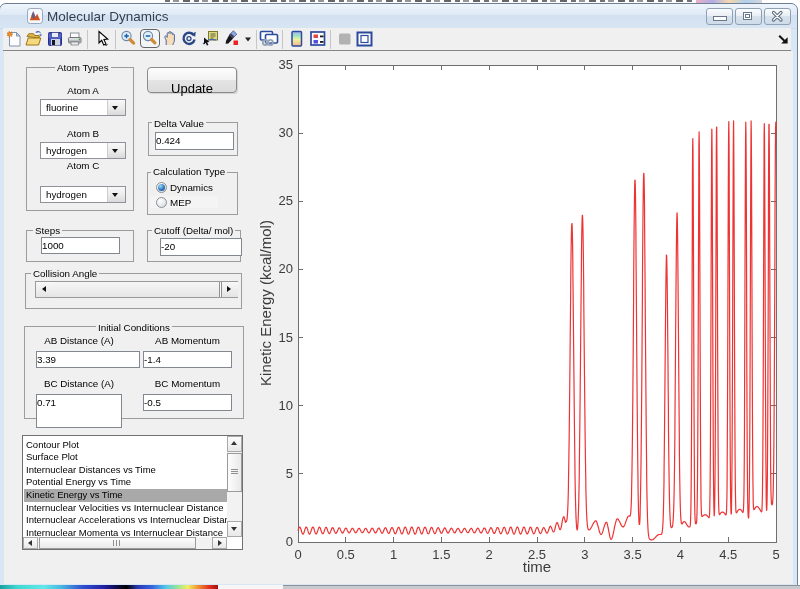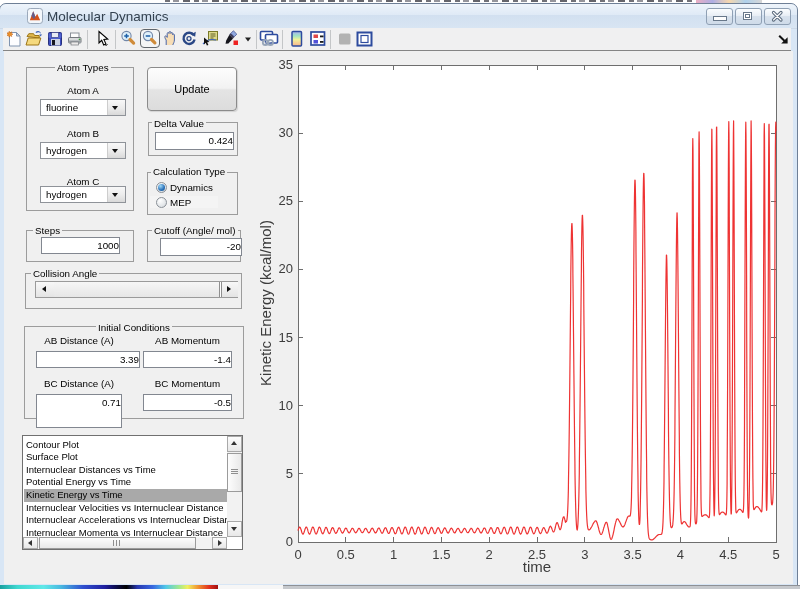--- a/index.html
+++ b/index.html
@@ -15,38 +15,38 @@
   border:1px solid #8fa0b4;border-radius:3px;
   background:linear-gradient(#fbfdfe,#e8eef5 45%,#d7e1ec 50%,#cfdbe9)}
 #toolbar{position:absolute;left:3px;top:24px;width:788px;height:22px;
   background:#f0f0f1;border-bottom:1px solid #858585}
 #client{position:absolute;left:4px;top:47px;width:789px;height:533px;background:#f0f0f0}
 .g{position:absolute;border:1px solid #9c9c9c;box-sizing:border-box}
 .gl{position:absolute;background:#f0f0f0;font-size:9.8px;color:#000;
   padding:0 2px;white-space:nowrap;line-height:11px}
 .lbl{position:absolute;font-size:9.8px;color:#000;white-space:nowrap;text-align:center}
 .fld{position:absolute;background:#fff;border:1px solid #828790;box-sizing:border-box;
-  font-size:9.8px;color:#000;text-align:right;line-height:15px}
+  font-size:9.8px;color:#000;text-align:left;line-height:15px}
 .combo{position:absolute;background:#fff;border:1px solid #8f9399;box-sizing:border-box;
   font-size:9.8px;line-height:16px}
 .combo .t{position:absolute;left:5px;top:0}
 .combo .b{position:absolute;right:0;top:0;width:17px;height:100%;
   background:linear-gradient(#f8f8f8,#ebebeb 55%,#d9d9d9);border-left:1px solid #cdcdcd}
 .combo .b:after{content:"";position:absolute;left:4px;top:6px;border:3.5px solid transparent;
   border-top:4.5px solid #111;border-bottom:0}
 .rlbl{position:absolute;font-size:9.8px;color:#000;white-space:nowrap}
 .radio{position:absolute;width:11px;height:11px;border-radius:50%;
   background:radial-gradient(circle at 35% 30%,#fff,#dfe3e6 70%,#c8ccd0);
   border:1px solid #8a9097;box-sizing:border-box}
 .radio.sel:after{content:"";position:absolute;left:1px;top:1px;width:7px;height:7px;
   border-radius:50%;background:radial-gradient(circle at 35% 30%,#9fd8f7,#2a71b8 60%,#174e86)}
-#upd{position:absolute;left:147px;top:67px;width:90px;height:44px;box-sizing:border-box;
+#upd{position:absolute;left:147px;top:67px;width:90px;height:26px;box-sizing:border-box;
   border:1px solid #8b8b8b;border-radius:4px;
   background:linear-gradient(#fdfdfd,#f2f2f2 48%,#e4e4e4 52%,#dcdcdc);
-  font-size:11px;text-align:center;line-height:42px;
+  font-size:13px;text-align:center;line-height:42px;
   box-shadow:1px 1px 1px rgba(0,0,0,.12)}
 #list{position:absolute;left:22px;top:435px;width:221px;height:115px;box-sizing:border-box;
   background:#fff;border:1px solid #707070}
 .li{position:absolute;left:1px;font-size:9.5px;line-height:12px;white-space:nowrap;
   padding-left:2px;width:203px;overflow:hidden}
 .sb{position:absolute;background:#f2f2f2}
 .sbtn{position:absolute;box-sizing:border-box;border:1px solid #a9a9a9;
   background:linear-gradient(#fcfcfc,#e8e8e8)}
 .arr{position:absolute;width:0;height:0;border:3px solid transparent}
 .thumbv{position:absolute;box-sizing:border-box;border:1px solid #9b9b9b;
@@ -198,21 +198,21 @@
 <div class="lbl" style="left:40px;top:85px;width:86px">Atom A</div>
 <div class="combo" style="left:40px;top:99px;width:86px;height:17px">
     <span class="t">fluorine</span>
     <span class="b"></span>
   </div>
 <div class="lbl" style="left:40px;top:128px;width:86px">Atom B</div>
 <div class="combo" style="left:40px;top:142px;width:86px;height:17px">
     <span class="t">hydrogen</span>
     <span class="b"></span>
   </div>
-<div class="lbl" style="left:40px;top:176px;width:86px">Atom C</div>
+<div class="lbl" style="left:40px;top:160px;width:86px">Atom C</div>
 <div class="combo" style="left:40px;top:186px;width:86px;height:17px">
     <span class="t">hydrogen</span>
     <span class="b"></span>
   </div>
 
 <div id="upd">Update</div>
 
 <div class="g" style="left:148px;top:122px;width:90px;height:34px"></div>
 <div class="gl" style="left:152px;top:118px">Delta Value</div>
 <div class="fld" style="left:155px;top:132px;width:79px;height:18px;line-height:16px">0.424</div>
@@ -223,21 +223,21 @@
 <div class="radio sel" style="left:156px;top:182px"></div>
 <div class="rlbl" style="left:170px;top:182px">Dynamics</div>
 <div class="radio" style="left:156px;top:197px"></div>
 <div class="rlbl" style="left:170px;top:197px">MEP</div>
 
 <div class="g" style="left:26px;top:230px;width:108px;height:32px"></div>
 <div class="gl" style="left:33px;top:225px">Steps</div>
 <div class="fld" style="left:41px;top:237px;width:79px;height:17px">1000</div>
 
 <div class="g" style="left:147px;top:230px;width:94px;height:32px"></div>
-<div class="gl" style="left:152px;top:225px">Cutoff (Angle/ mol)</div>
+<div class="gl" style="left:152px;top:225px">Cutoff (Delta/ mol)</div>
 <div class="fld" style="left:160px;top:238px;width:82px;height:18px;line-height:16px">-20</div>
 
 <div class="g" style="left:25px;top:273px;width:217px;height:36px"></div>
 <div class="gl" style="left:31px;top:268px">Collision Angle</div>
 <div class="abs" style="left:35px;top:281px;width:203px;height:17px;background:#fdfdfd;border:1px solid #9a9a9a;box-sizing:border-box">
   <div class="abs" style="left:0;top:0;width:18px;height:15px;background:linear-gradient(#f8f8f8,#e4e4e4);border-right:1px solid #8f8f8f"></div>
   <div class="arr" style="left:6px;top:4px;border-right:4px solid #111;border-left:0"></div>
   <div class="abs" style="left:18px;top:0;width:165px;height:15px;background:linear-gradient(#f6f6f6,#e6e6e6);border-right:1px solid #8f8f8f"></div>
   <div class="abs" style="left:185px;top:0;width:16px;height:15px;background:linear-gradient(#f8f8f8,#e4e4e4);border-left:1px solid #8f8f8f"></div>
   <div class="arr" style="left:191px;top:4px;border-left:4px solid #111;border-right:0"></div>

